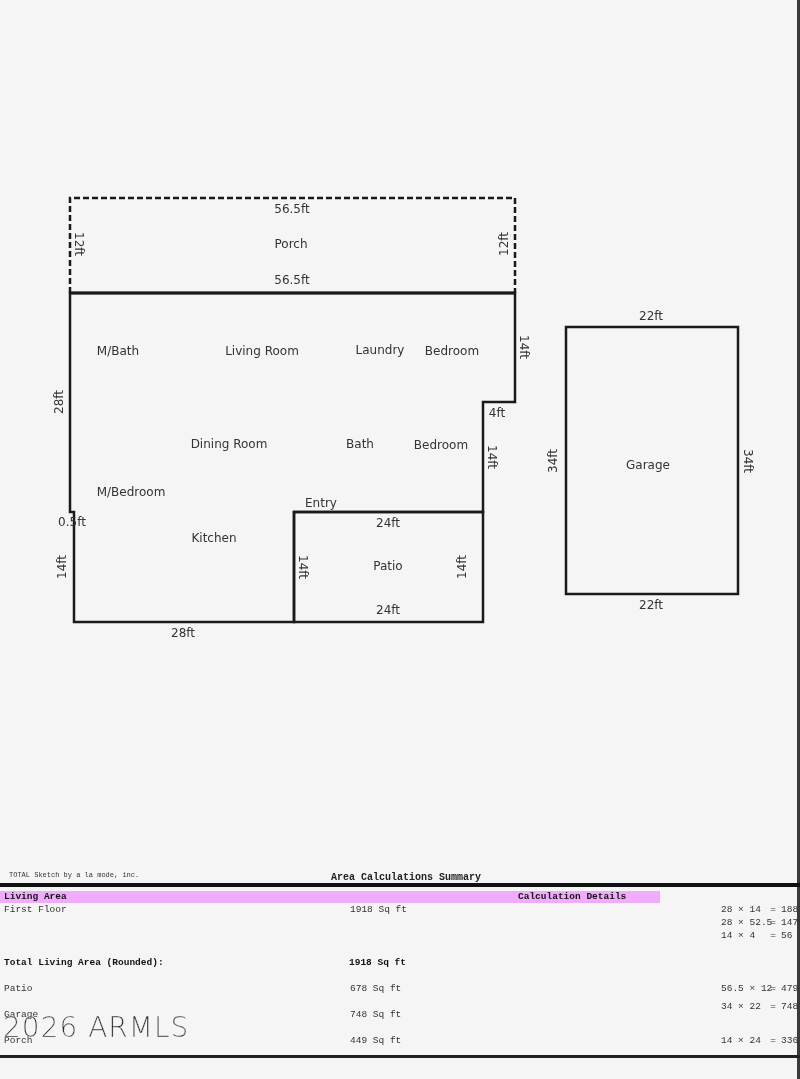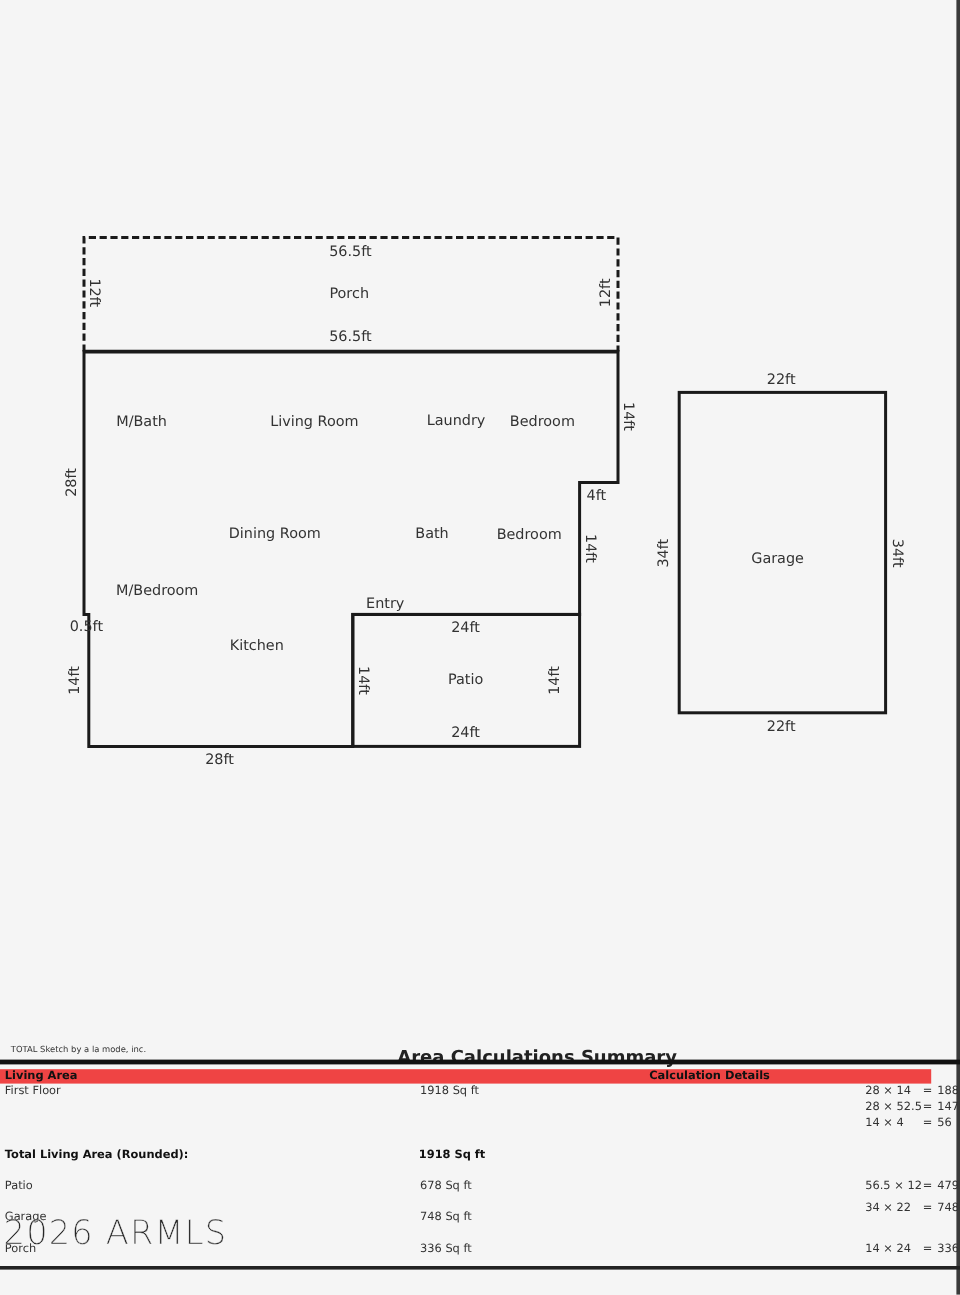--- a/index.html
+++ b/index.html
@@ -7,28 +7,28 @@
       width: 800px; height: 1079px; overflow: hidden;
       background: #f5f5f5; position: relative;
       font-family: "DejaVu Sans", sans-serif; color: #2a2a2a;
     }
     .right-edge { position: absolute; left: 797px; top: 0; width: 3px; height: 1079px; background: #3a3a3a; }
     .plan { position: absolute; left: 0; top: 0; width: 800px; height: 700px; }
     .plan svg text { font-family: "DejaVu Sans", sans-serif; fill: #333; }
     .room { font-size: 12px; }
     .dim { font-size: 12px; }
 
-    .summary { position: absolute; left: 0; top: 866px; width: 800px; height: 200px; font-size: 9.5px; }
+    .summary { position: absolute; left: 0; top: 866px; width: 800px; height: 200px; font-size: 9.5px; font-family: Liberation Mono, monospace; }
     .sketch-credit { position: absolute; left: 9px; top: 5px; font-size: 7px; color: #333; }
-    .summary-title { position: absolute; left: 331px; top: 6px; font-size: 15px; font-weight: bold; color: #222; }
+    .summary-title { position: absolute; left: 331px; top: 6px; font-size: 10px; font-weight: bold; color: #222; }
     .top-rule { position: absolute; left: 0; top: 17px; width: 800px; height: 4px; background: #111; }
     .bottom-rule { position: absolute; left: 0; top: 189px; width: 800px; height: 3px; background: #222; }
-    .band { position: absolute; left: 0; width: 776px; height: 12px; background: #ef4444; font-weight: bold; color: #111; }
+    .band { position: absolute; left: 0; width: 660px; height: 12px; background: #f0abfc; font-weight: bold; color: #111; }
     .band .lbl { position: absolute; left: 4px; top: 0; line-height: 12px; }
-    .band .calc-hdr { position: absolute; left: 541px; top: 0; line-height: 12px; }
+    .band .calc-hdr { position: absolute; left: 518px; top: 0; line-height: 12px; }
     .row { position: absolute; left: 0; width: 800px; height: 12px; line-height: 12px; color: #333; }
     .row .name { position: absolute; left: 4px; }
     .row .area { position: absolute; left: 350px; }
     .row.bold { font-weight: bold; color: #111; }
     .row.bold .area { left: 349px; }
     .calc { position: absolute; left: 721px; height: 12px; line-height: 12px; color: #333; white-space: nowrap; }
     .calc .expr { display: inline-block; width: 44px; }
     .calc .eq { display: inline-block; width: 16px; text-align: center; }
     .watermark {
       position: absolute; left: 3px; top: 1011px; font-size: 28px; color: #111;
@@ -139,21 +139,21 @@
   <div class="row" style="top:143px;">
     <span class="name">Garage</span>
     <span class="area">748 Sq ft</span>
   </div>
   <div class="calc" style="top:135px;">
     <span class="expr">34 × 22</span><span class="eq">=</span><span>748</span>
   </div>
 
   <div class="row" style="top:169px;">
     <span class="name">Porch</span>
-    <span class="area">336 Sq ft</span>
+    <span class="area">449 Sq ft</span>
   </div>
   <div class="calc" style="top:169px;">
     <span class="expr">14 × 24</span><span class="eq">=</span><span>336</span>
   </div>
 
   <div class="bottom-rule"></div>
 </div>
 
 <div class="watermark">2026 ARMLS</div>
 

